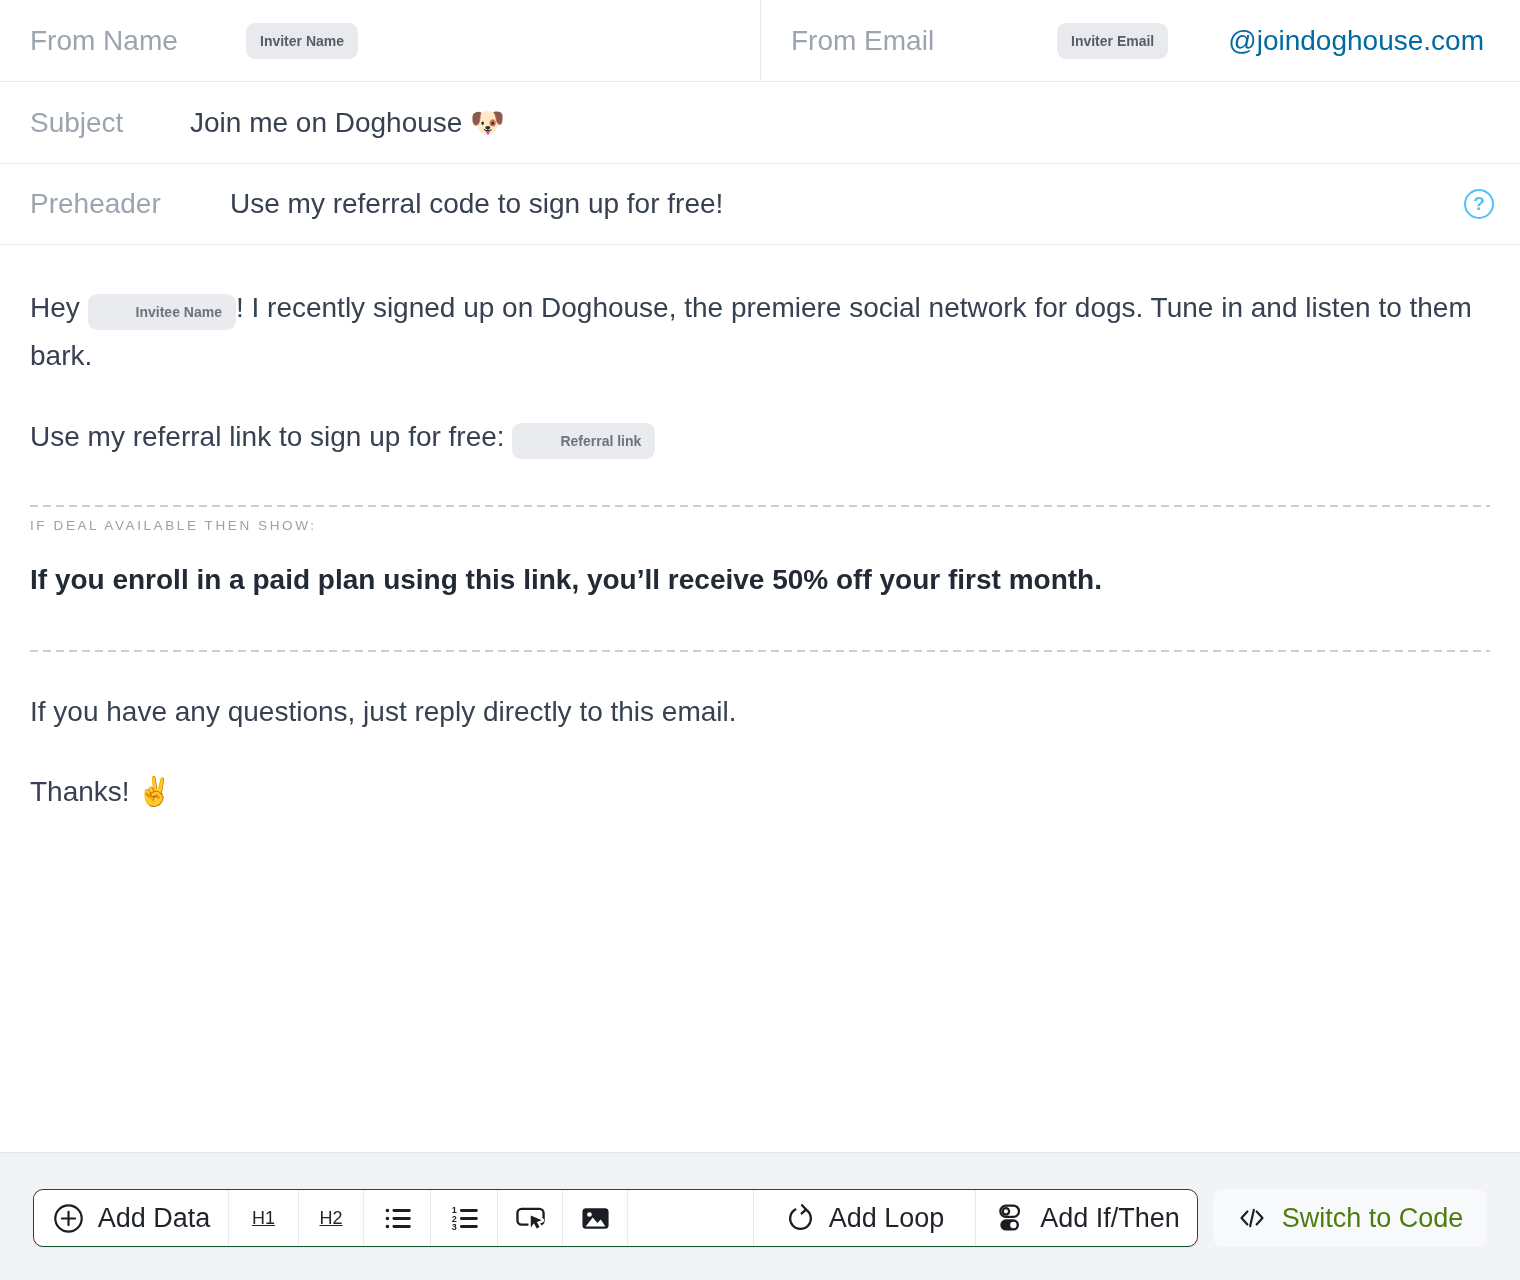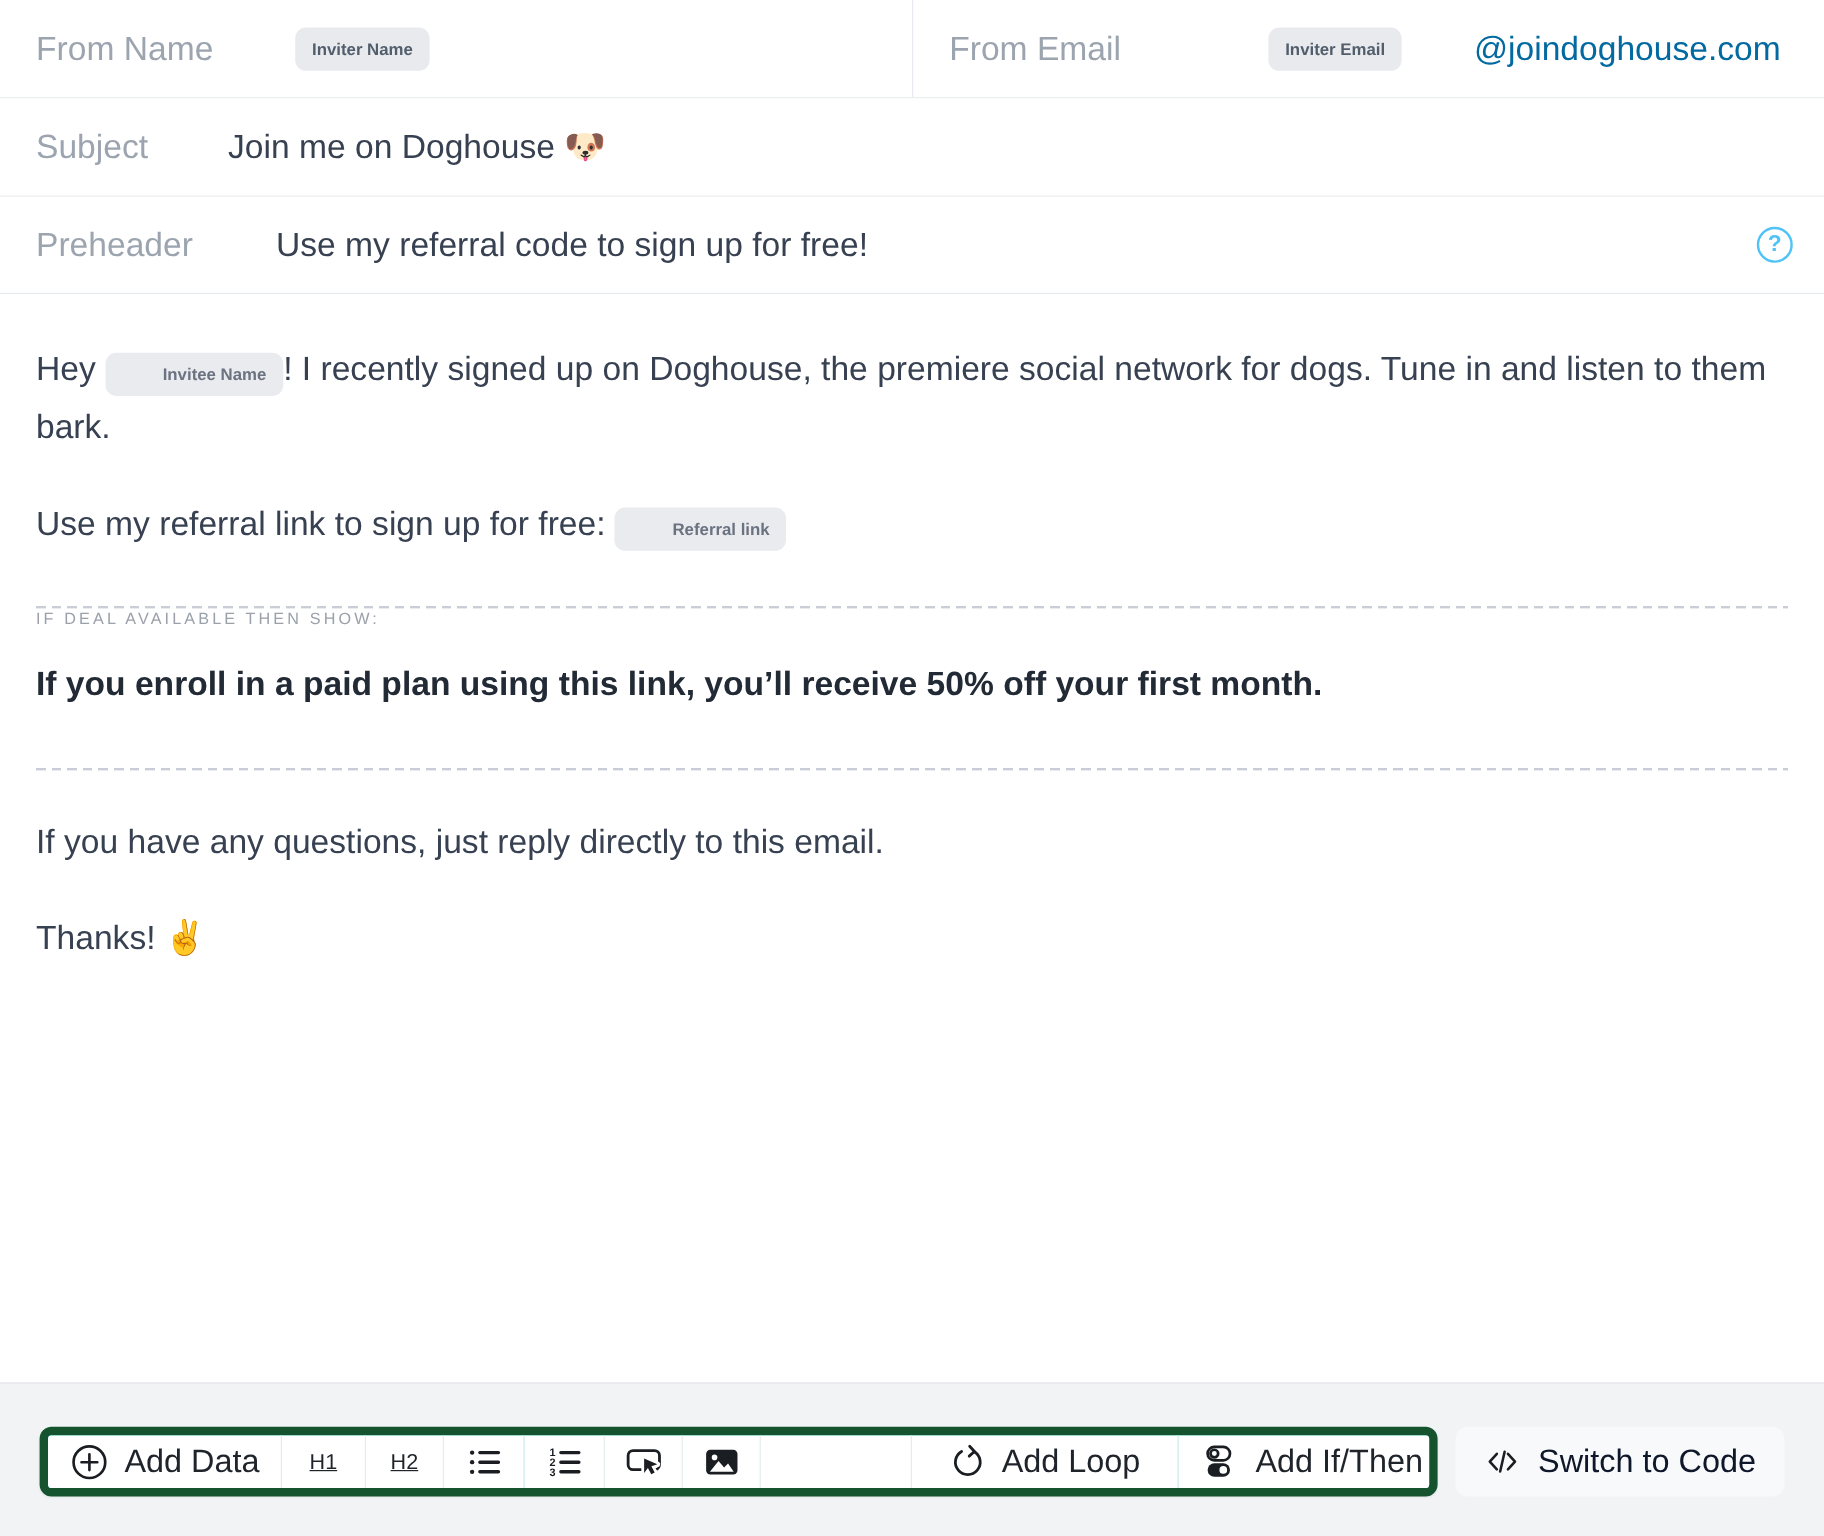--- a/index.html
+++ b/index.html
@@ -30,37 +30,37 @@
 
   
   .email-body{padding:0 30px;color:#374151;font-size:28px;line-height:48px;}
   .para{margin:0;}
   .p1{margin-top:39px;}
   .p2{margin-top:33px;}
   .p3{margin-top:36px;}
   .p4{margin-top:32px;}
   .dashed{height:2px;background-image:repeating-linear-gradient(to right,#C9CED6 0px,#C9CED6 8px,transparent 8px,transparent 13px);}
   .conditional{margin-top:44px;}
-  .cond-label{color:#9AA1AB;font-size:13.5px;font-weight:500;letter-spacing:2.6px;line-height:18px;}
+  .cond-label{margin-top:10px;color:#9AA1AB;font-size:13.5px;font-weight:500;letter-spacing:2.6px;line-height:18px;}
   .cond-text{margin:24px 0 13px 0;color:#222A35;font-weight:700;font-size:28px;line-height:42px;}
   .cond-pad{height:36px;}
 
   
   .footer{position:absolute;left:0;right:0;top:1152px;bottom:0;background:#F2F3F5;border-top:1px solid #E3E5E8;}
   .footer-row{position:absolute;top:36px;left:33px;right:33px;display:flex;align-items:flex-start;}
-  .toolbar{display:flex;width:1165px;height:58px;background:#14b8a6;border:7px solid #14532d;
+  .toolbar{display:flex;width:1165px;height:58px;background:#ef4444;border:1px solid #14532d;
            border-radius:10px;box-sizing:border-box;box-shadow:0 1px 2px rgba(16,24,40,.05);overflow:hidden;}
   .tcell{display:flex;align-items:center;justify-content:center;gap:13px;height:100%;
          border-right:1px solid #E8EAED;box-sizing:border-box;color:#1F242B;font-size:27px;cursor:pointer;background:#fff;}
   .tcell:last-child{border-right:none;}
   .hlabel{font-size:18px;font-weight:500;text-decoration:underline;}
   .icon{display:flex;align-items:center;justify-content:center;color:#1A1D21;}
   .icon svg{display:block;}
   .code-btn{margin-left:auto;display:flex;align-items:center;justify-content:center;gap:15px;
-            width:274px;height:58px;border-radius:10px;background:#F8F9FB;color:#0f172a;
+            width:274px;height:58px;border-radius:10px;background:#F8F9FB;color:#4d7c0f;
             font-size:27px;cursor:pointer;border:none;font-family:inherit;}
 </style>
 </head>
 <body>
 
 <div class="page">
 
   <div class="hdr-row row1">
     <div class="hdr-half left">
       <span class="hdr-label lw216">From Name</span>

